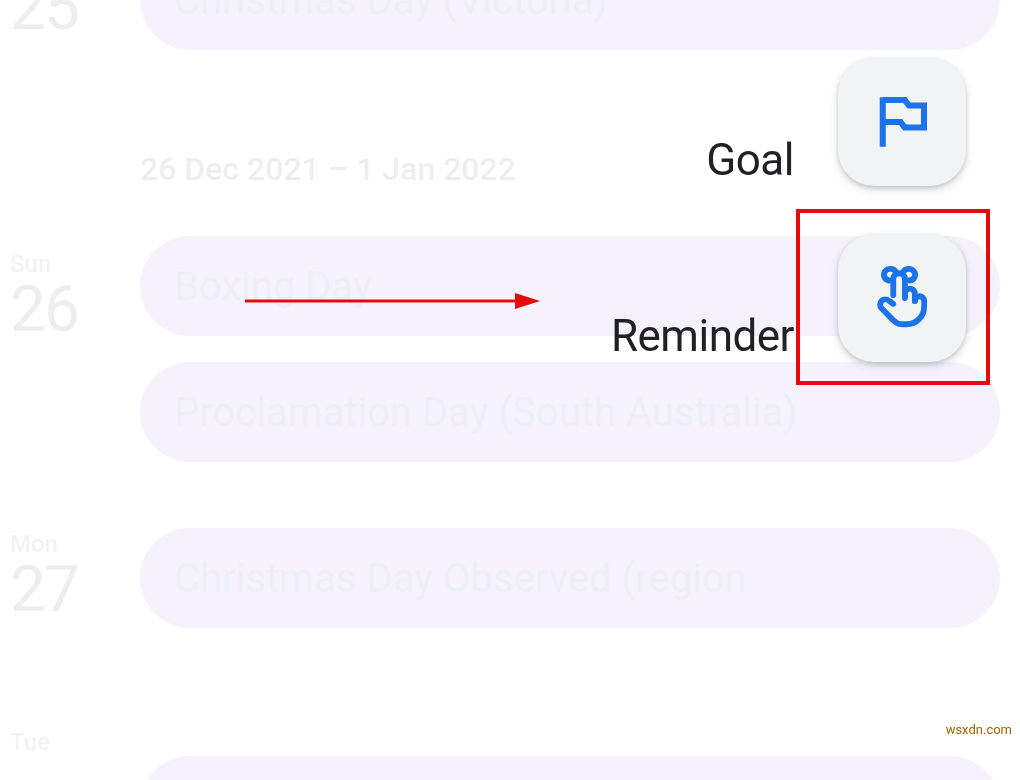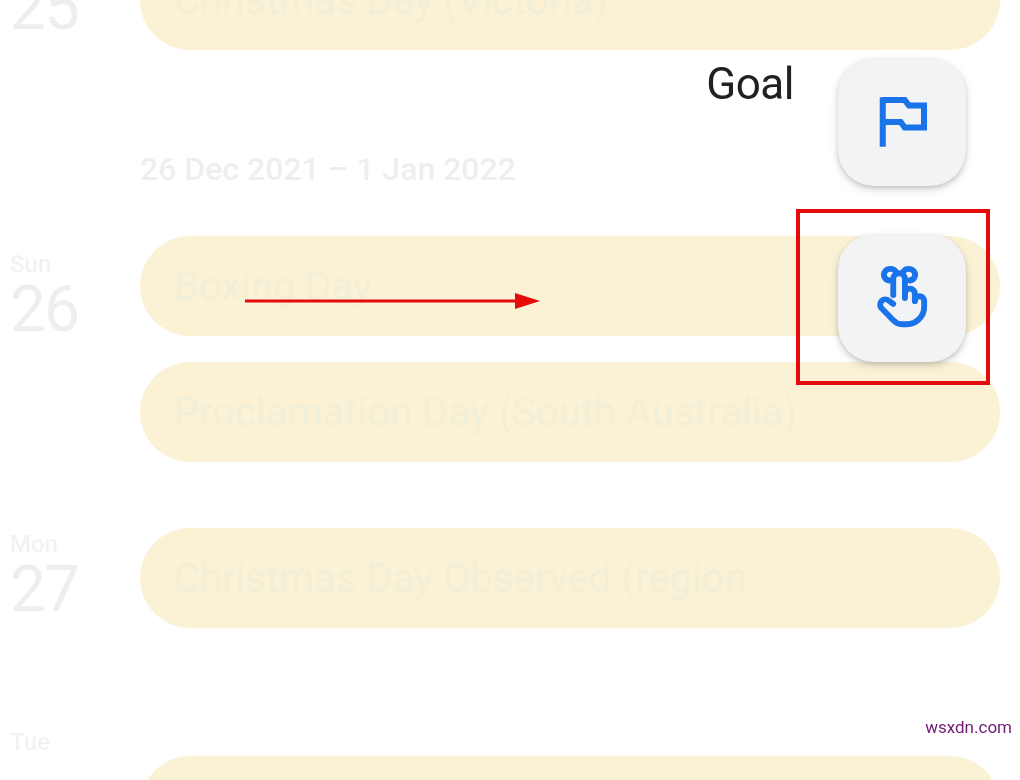--- a/index.html
+++ b/index.html
@@ -11,41 +11,41 @@
     .day-dow { font-size: 24px; color: #70757a; font-weight: 500; opacity: 0.15; }
     .day-num { font-size: 64px; color: #3c4043; font-weight: 400; opacity: 0.15; line-height: 1; letter-spacing: -2px; }
 
     .day-top { top: -24px; }
     .day-sun { top: 250px; }
     .day-mon { top: 530px; }
     .day-tue { top: 728px; }
 
     .week-header { position: absolute; left: 140px; top: 150px; font-size: 32px; color: #3c4043; opacity: 0.15; font-weight: 500; }
 
-    .chip { position: absolute; left: 140px; right: 20px; height: 100px; border-radius: 50px; background: #eab308; opacity: 0.3; display:flex; align-items:center; padding-left: 34px; color:#0b8043; font-size:40px; font-weight:400; }
+    .chip { position: absolute; left: 140px; right: 20px; height: 100px; border-radius: 50px; background: #c4b5fd; opacity: 0.3; display:flex; align-items:center; padding-left: 34px; color:#0b8043; font-size:40px; font-weight:400; }
     .chip1 { top: -50px; }
     .chip2 { top: 236px; }
     .chip3 { top: 362px; }
     .chip4 { top: 528px; }
     .chip5 { top: 756px; }
     .chip-text { opacity: 0.25; color:#0b6b3d; }
 
     .menu-col { position: absolute; right: 54px; top: 58px; display: flex; flex-direction: column; align-items: flex-end; gap: 0; }
 
-    .menu-row { display: flex; align-items: flex-start; justify-content: flex-end; margin-bottom: 48px; }
+    .menu-row { display: flex; align-items: flex-end; justify-content: flex-end; margin-bottom: 48px; }
     .menu-label { font-size: 44px; color: #202124; margin-right: 44px; font-weight: 400; letter-spacing: -0.5px; }
 
     .btn { width: 128px; height: 128px; border-radius: 36px; background: #f1f3f4; display: flex; align-items: center; justify-content: center; box-shadow: 0 4px 10px rgba(60,64,67,.15), 0 2px 4px rgba(60,64,67,.2); }
     .btn.primary { width: 150px; height: 150px; border-radius: 44px; background: #1a73e8; box-shadow: 0 8px 18px rgba(26,115,232,.35), 0 3px 6px rgba(60,64,67,.25); }
 
     .highlight-box { position: absolute; top: 209px; left: 796px; width: 194px; height: 176px; border: 4px solid #e30b0b; background: transparent; pointer-events: none; }
 
     .arrow-wrap { position: absolute; top: 292px; left: 245px; width: 295px; height: 12px; pointer-events: none; }
 
-    .watermark { position: absolute; right: 8px; bottom: 43px; font-size: 17px; color: #701a75; font-weight:400; letter-spacing:0px; }
+    .watermark { position: absolute; right: 8px; bottom: 43px; font-size: 13px; color: #a16207; font-weight:400; letter-spacing:0px; }
 
     svg { display: block; }
   </style>
 </head>
 <body>
 
 <div class="bg">
 
   <div class="day-block day-top">
     <span class="day-num">25</span>
@@ -90,20 +90,21 @@
       <span>
         <svg width="66" height="66" viewBox="0 0 24 24" fill="none" stroke="#1a73e8" stroke-width="2.2">
           <path d="M5 3 V21"></path>
           <path d="M5 4 H13 L14.5 6 H20 V14 H13 L11.5 12 H5"></path>
         </svg>
       </span>
     </span>
   </div>
 
   <div class="menu-row">
+    <span class="menu-label">Reminder</span>
     <span class="btn">
       <span>
         <svg width="70" height="70" viewBox="0 0 24 24" fill="none" stroke="#1a73e8" stroke-width="2" stroke-linecap="round" stroke-linejoin="round">
           <path d="M9 11 V5.5 a2 2 0 0 1 4 0 V11"></path>
           <path d="M13 12 V10.5 a1.7 1.7 0 0 1 3.4 0 V13"></path>
           <path d="M16.4 13 a1.6 1.6 0 0 1 3.2 0 V15 a6 6 0 0 1 -6 6 H12 a4 4 0 0 1 -3 -1.4 L5 15.5 a1.8 1.8 0 0 1 2.6 -2.5 L9 14"></path>
           <path d="M10 3.2 a2.2 2.0 0 1 0 -2.4 2.8"></path>
           <path d="M12.4 3 a2.2 2.0 0 1 1 2.2 3"></path>
         </svg>
       </span>

